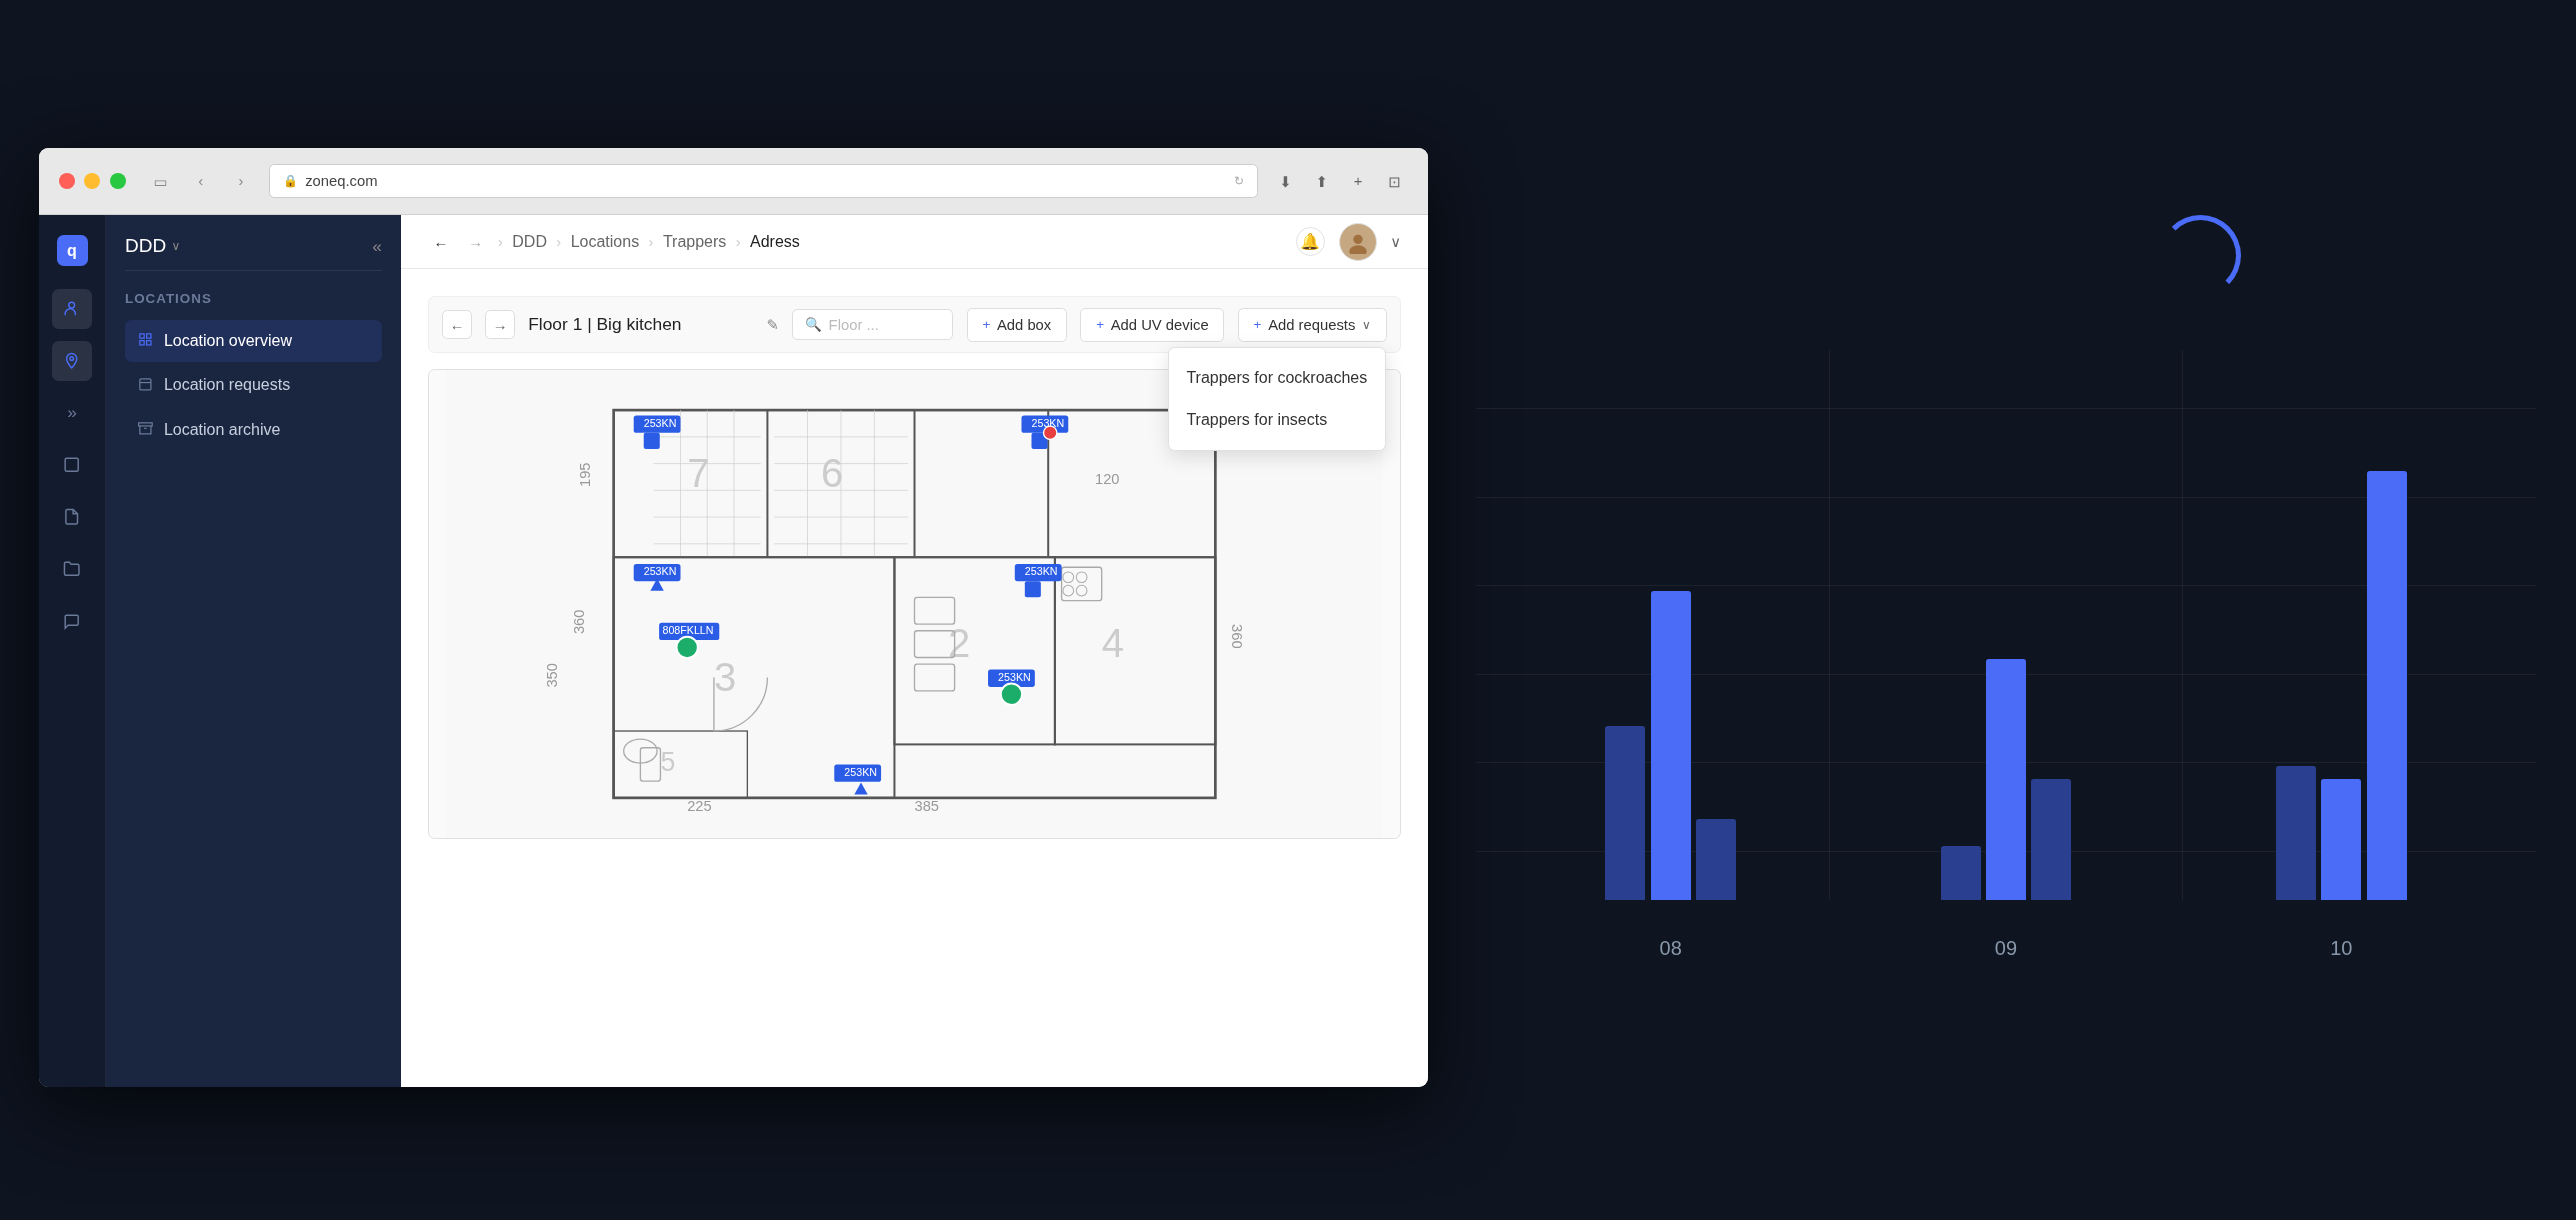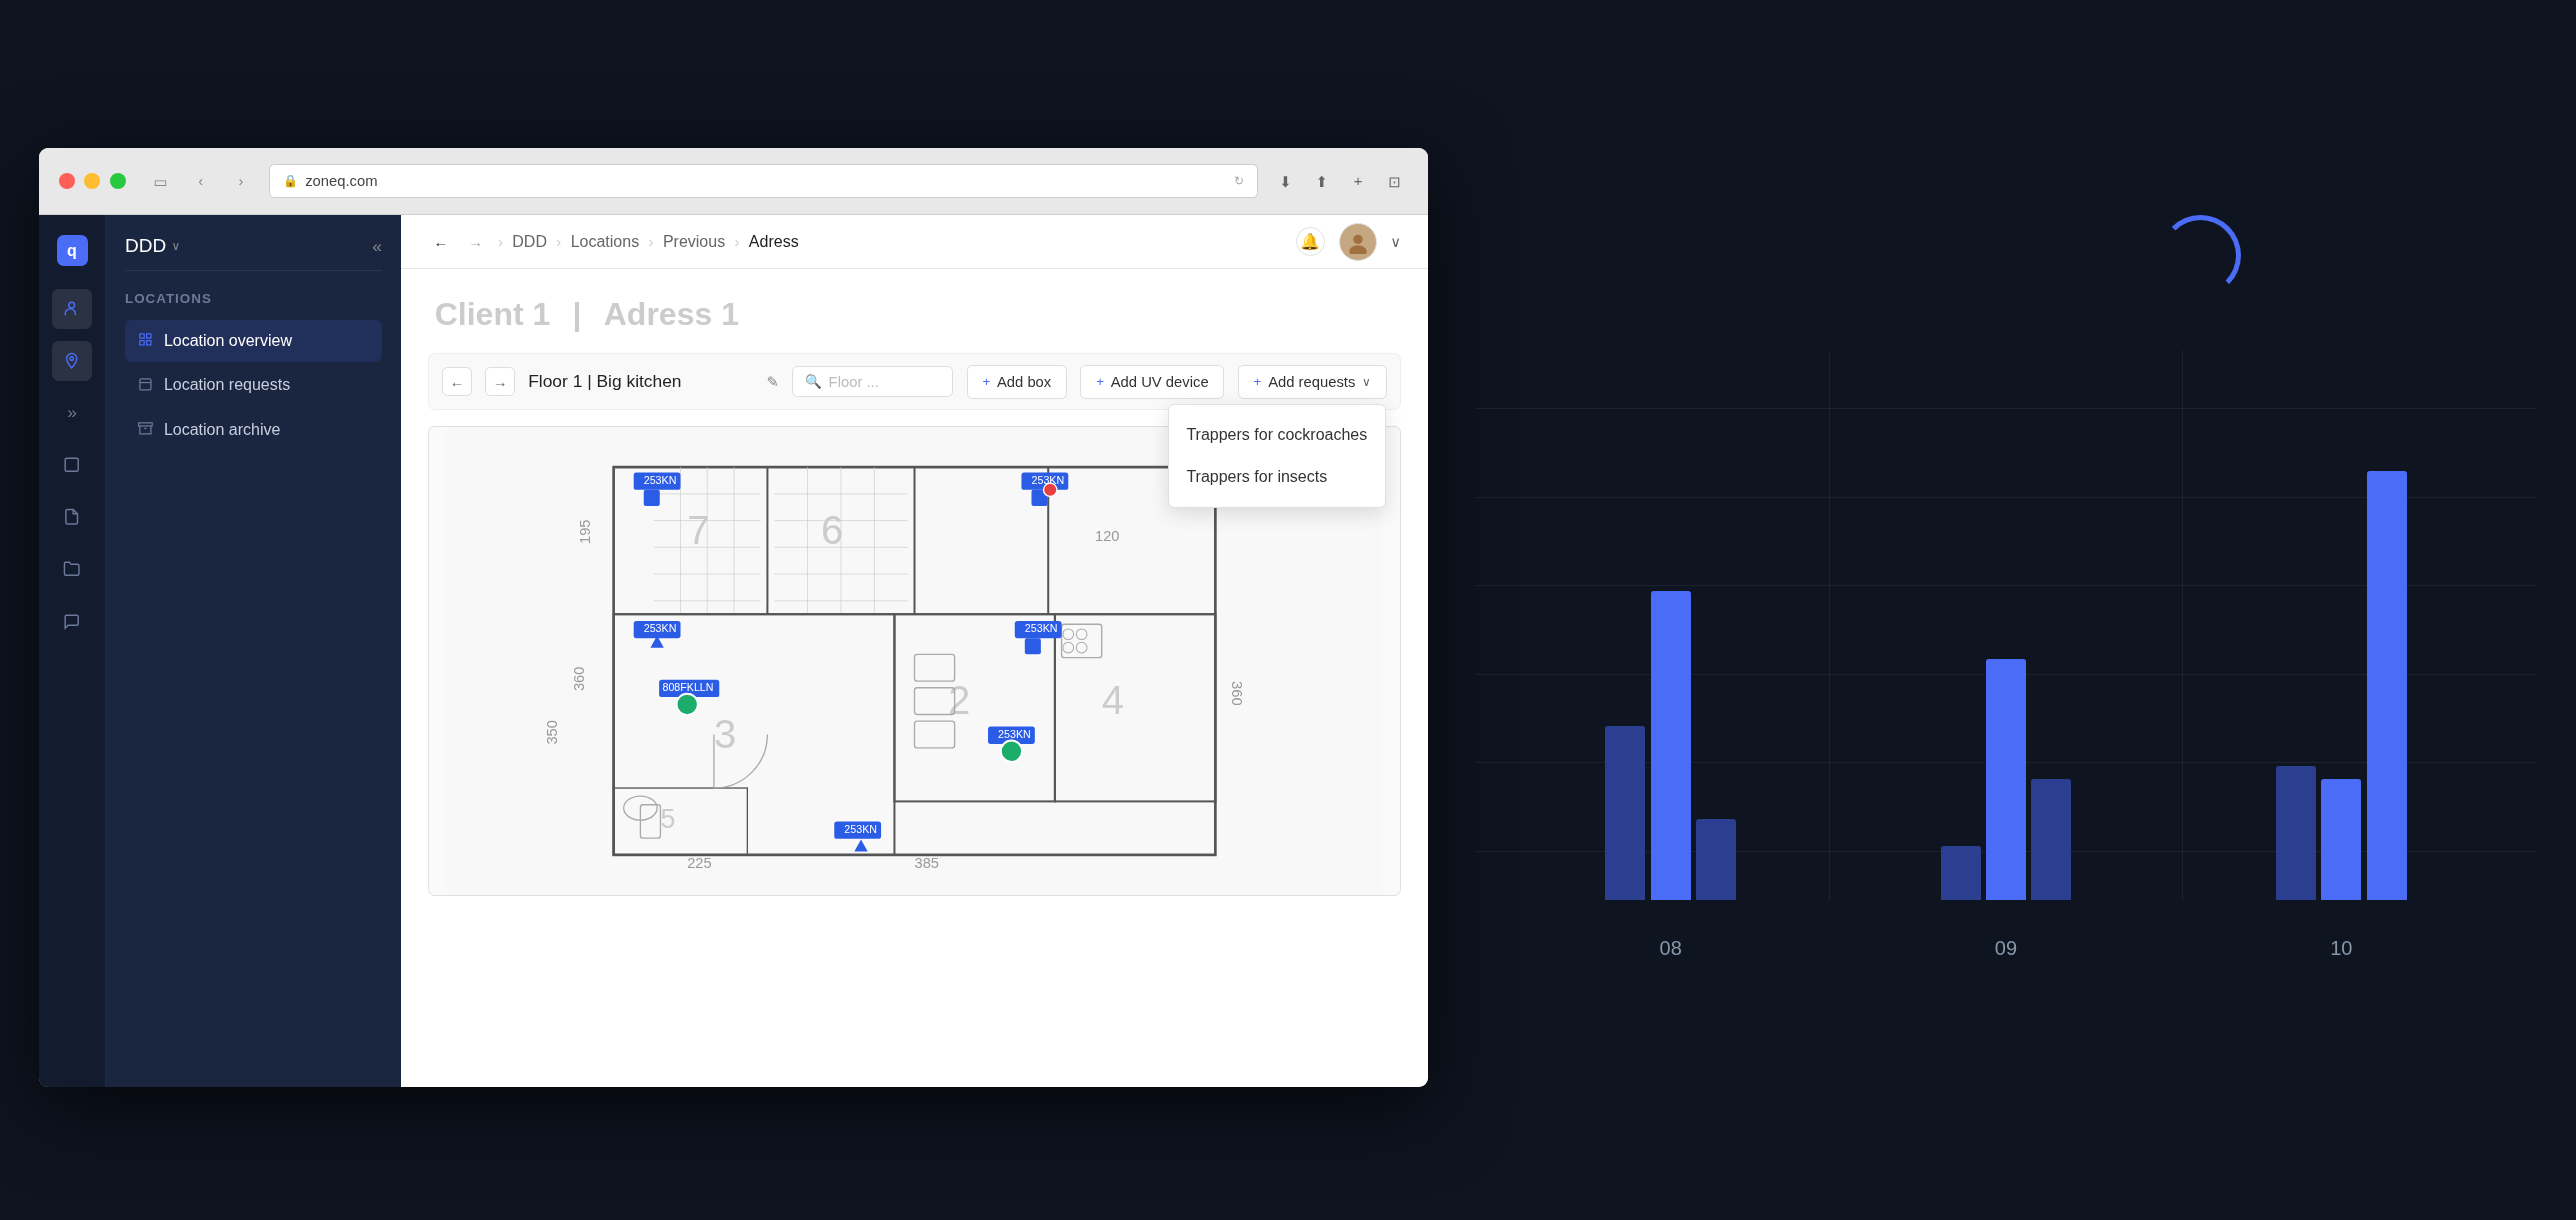--- a/index.html
+++ b/index.html
@@ -652,43 +652,38 @@
 
       <div class="top-bar">
         <div class="breadcrumb">
           <span class="breadcrumb-nav-btn active">←</span>
           <span class="breadcrumb-nav-btn">→</span>
           <span class="breadcrumb-sep">›</span>
           <span class="breadcrumb-item">DDD</span>
           <span class="breadcrumb-sep">›</span>
           <span class="breadcrumb-item">Locations</span>
           <span class="breadcrumb-sep">›</span>
-          <span class="breadcrumb-item">Previous</span>
+          <span class="breadcrumb-item">Trappers</span>
           <span class="breadcrumb-sep">›</span>
           <span class="breadcrumb-item current">Adress</span>
         </div>
         <div class="top-bar-actions">
           <div class="bell-btn">🔔</div>
           <div class="user-avatar-btn">
             <svg width="24" height="24" viewBox="0 0 36 36" fill="none">
                 <circle cx="18" cy="14" r="7" fill="#a07040"></circle>
                 <ellipse cx="18" cy="32" rx="13" ry="9" fill="#a07040"></ellipse>
               </svg>
           </div>
           <span class="user-chevron">∨</span>
         </div>
       </div>
 
       <div class="page-content">
 
-        <div class="page-title">
-          <span>Client 1</span>
-          <span class="page-title-pipe"> | </span>
-          <span>Adress 1</span>
-        </div>
 
         <div class="floorplan-toolbar">
           <div class="fp-nav-btn">←</div>
           <div class="fp-nav-btn">→</div>
           <span class="floor-name">Floor 1 | Big kitchen</span>
           <span class="edit-btn">✎</span>
           <div class="search-bar">
             <span class="search-icon">🔍</span>
             <span class="search-input-text">Floor ...</span>
           </div>

